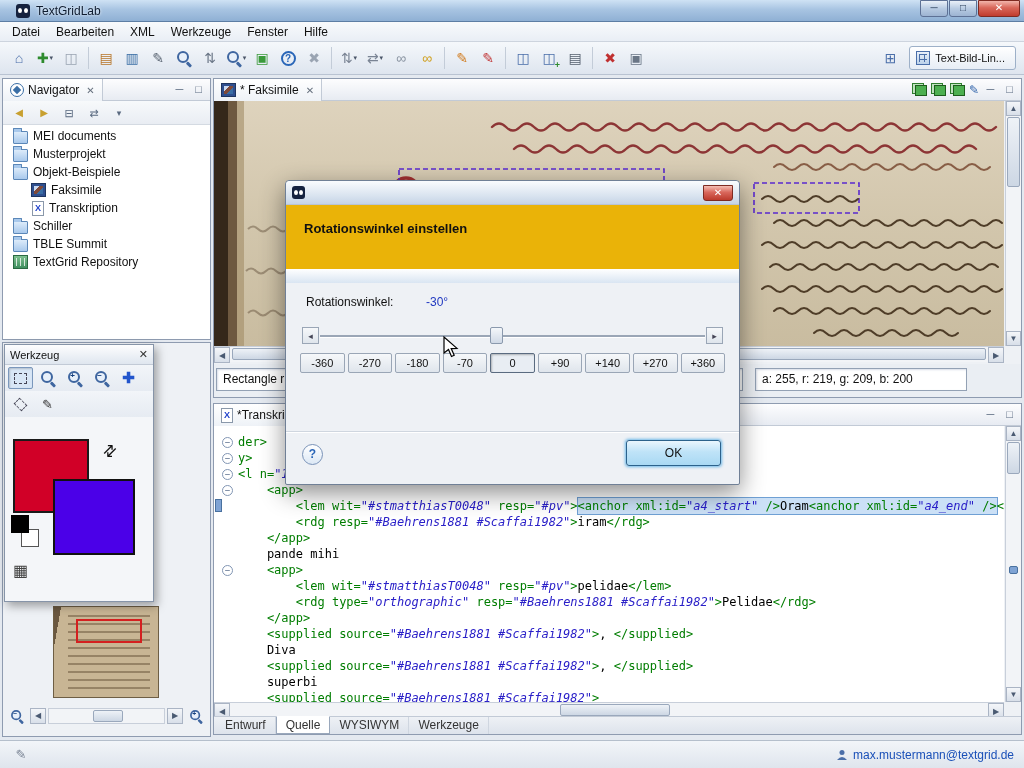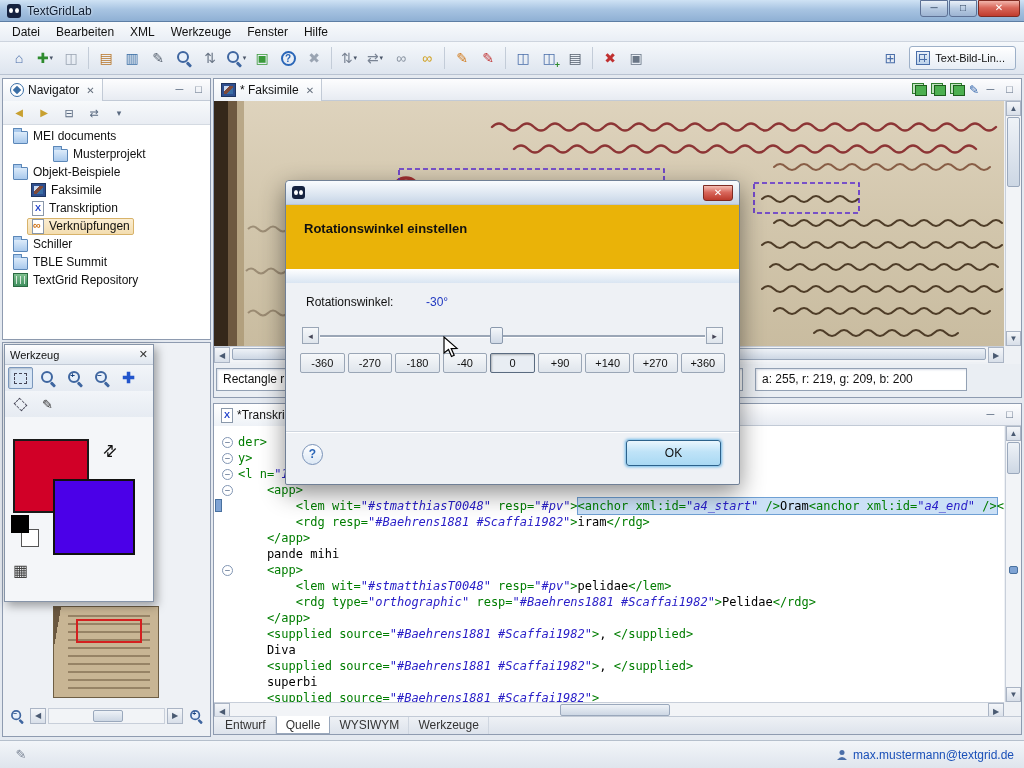--- a/index.html
+++ b/index.html
@@ -3,21 +3,21 @@
 <meta charset="utf-8">
 <style>
   *{box-sizing:border-box;margin:0;padding:0}
   html,body{background:#555}
   #screen{position:relative;width:1024px;height:768px;overflow:hidden;background:#e4e9f0;
           font-family:"Liberation Sans",sans-serif;font-size:12px;color:#111}
 
   
   .titlebar{position:absolute;left:0;top:0;width:1024px;height:22px;
     background:linear-gradient(#cfe2f4,#a8c4e2 45%,#8fb0d4);border-bottom:1px solid #5d7ea4;
-    display:flex;align-items:center;padding-left:7px}
+    display:flex;align-items:center;padding-left:16px}
   .tg-logo{width:14px;height:14px;background:#15223f;border-radius:3px;position:relative;display:inline-block;flex:none}
   .tg-logo::before,.tg-logo::after{content:"";position:absolute;top:4px;width:4px;height:5px;background:#fff;border-radius:50%}
   .tg-logo::before{left:2px}.tg-logo::after{right:2px}
   .wtitle{margin-left:6px;color:#0e1c30;text-shadow:0 0 3px #fff}
   .winbtns{position:absolute;right:4px;top:0;display:flex;gap:1px}
   .wbtn{width:28px;height:17px;border:1px solid #5d7195;border-radius:0 0 3px 3px;
     background:linear-gradient(#e9f0f8,#b8cbe2 50%,#9db4d2);color:#243a56;font-size:10px;line-height:14px;text-align:center}
   .wbtn.close{width:42px;background:linear-gradient(#f2b5ab,#d9675a 45%,#c03c2e);color:#fff;border-color:#7e2a22}
 
   .menubar{position:absolute;top:22px;left:0;width:100%;height:20px;
@@ -330,21 +330,21 @@
           <span class="tglyph" style="color:#5a6a80;font-size:9px">▾</span>
         </span>
     </div>
     <div class="tree">
         <div class="tree-row" style="padding-left: 6px;">
           <span class="sel-wrap">
             <span class="ico ico-folder"></span>
             <span class="tlabel">MEI documents</span>
           </span>
         </div>
-        <div class="tree-row" style="padding-left: 6px; margin-left: 40px;">
+        <div class="tree-row" style="padding-left: 6px;">
           <span class="sel-wrap">
             <span class="ico ico-folder"></span>
             <span class="tlabel">Musterprojekt</span>
           </span>
         </div>
         <div class="tree-row" style="padding-left: 6px;">
           <span class="sel-wrap">
             <span class="ico ico-folder"></span>
             <span class="tlabel">Objekt-Beispiele</span>
           </span>
@@ -352,26 +352,20 @@
         <div class="tree-row" style="padding-left: 24px;">
           <span class="sel-wrap">
             <span class="ico ico-image"></span>
             <span class="tlabel">Faksimile</span>
           </span>
         </div>
         <div class="tree-row" style="padding-left: 24px;">
           <span class="sel-wrap">
             <span class="ico ico-xml"></span>
             <span class="tlabel">Transkription</span>
-          </span>
-        </div>
-        <div class="tree-row selected" style="padding-left: 24px;">
-          <span class="sel-wrap">
-            <span class="ico ico-link"></span>
-            <span class="tlabel">Verknüpfungen</span>
           </span>
         </div>
         <div class="tree-row" style="padding-left: 6px;">
           <span class="sel-wrap">
             <span class="ico ico-folder"></span>
             <span class="tlabel">Schiller</span>
           </span>
         </div>
         <div class="tree-row" style="padding-left: 6px;">
           <span class="sel-wrap">
@@ -608,21 +602,21 @@
       <span class="dlabel">Rotationswinkel:</span>
       <span class="dvalue">-30°</span>
       <span class="sarr left">◂</span>
       <span class="strack"></span>
       <span class="sthumb"></span>
       <span class="sarr right">▸</span>
       <div class="dbtnrow">
           <span class="dbtn">-360</span>
           <span class="dbtn">-270</span>
           <span class="dbtn">-180</span>
-          <span class="dbtn">-40</span>
+          <span class="dbtn">-70</span>
           <span class="dbtn active">0</span>
           <span class="dbtn">+90</span>
           <span class="dbtn">+140</span>
           <span class="dbtn">+270</span>
           <span class="dbtn">+360</span>
         </div>
     </div>
     <div class="dsep"></div>
     <div class="dfoot">
       <span class="dhelp">?</span>

